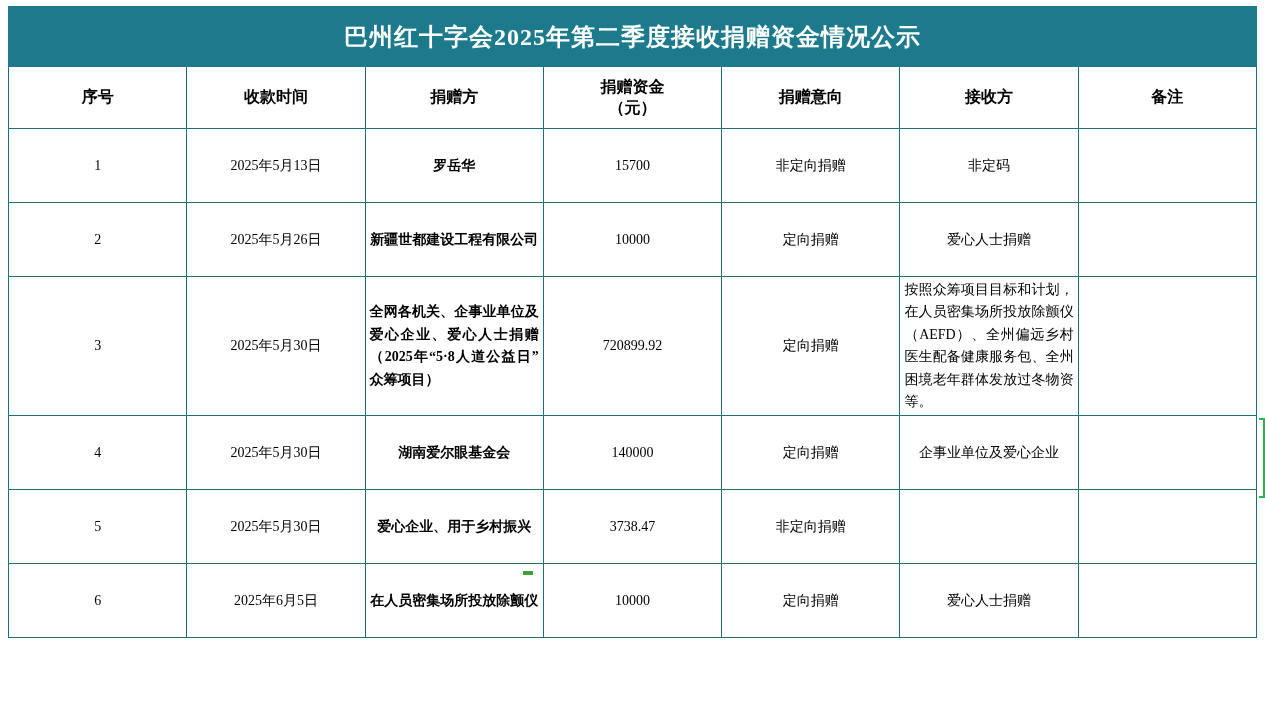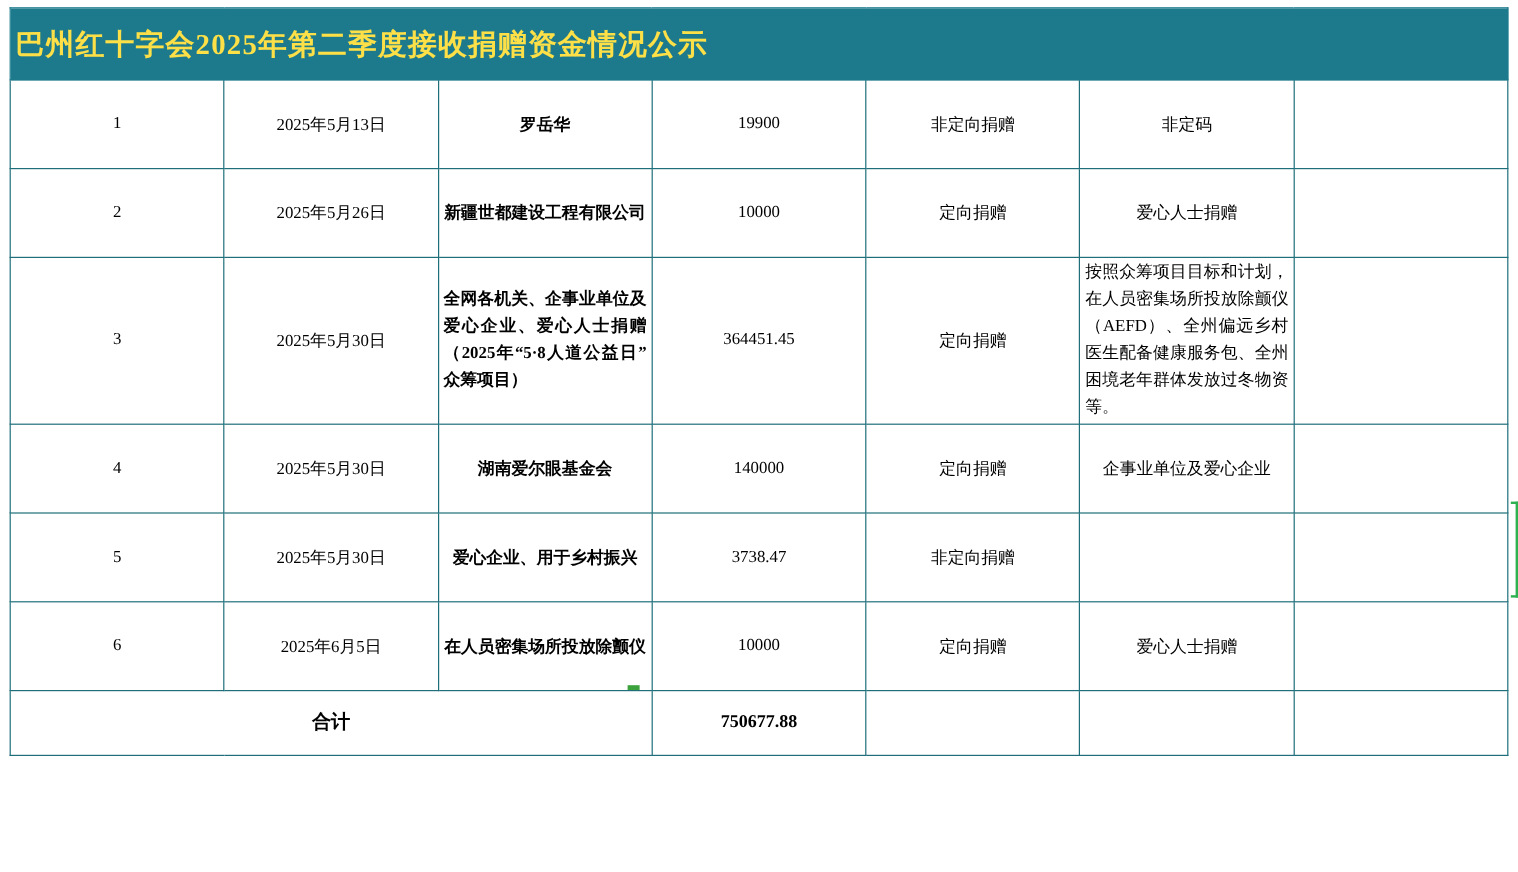--- a/index.html
+++ b/index.html
@@ -26,24 +26,24 @@
     table-layout: fixed;
   }
   table.doc td, table.doc th {
     border: 1px solid #1f6f7a;
     padding: 2px 4px;
     vertical-align: middle;
     box-sizing: border-box;
   }
   .title-cell {
     background: #1d7a8c;
-    color: #fde047;
+    color: #ffffff;
     font-size: 24px;
     font-weight: bold;
-    text-align: left;
+    text-align: center;
     height: 60px;
     letter-spacing: 1px;
     border: 1px solid #1d7a8c !important;
     font-family: "Liberation Serif", "DejaVu Serif", serif;
   }
   thead td.hdr {
     text-align: center;
     font-size: 16px;
     font-weight: bold;
     height: 62px;
@@ -107,45 +107,57 @@
 </style>
 </head>
 <body>
 
 <div class="sheet">
   <table class="doc">
     <thead>
       <tr>
         <td class="title-cell" colspan="7">巴州红十字会2025年第二季度接收捐赠资金情况公示</td>
       </tr>
+      <tr>
+        <td class="hdr c-idx">序号</td>
+        <td class="hdr c-date">收款时间</td>
+        <td class="hdr c-donor">捐赠方</td>
+        <td class="hdr c-amount">
+          <div>捐赠资金</div>
+          <div>（元）</div>
+        </td>
+        <td class="hdr c-intent">捐赠意向</td>
+        <td class="hdr c-receiver">接收方</td>
+        <td class="hdr c-note">备注</td>
+      </tr>
     </thead>
     <tbody>
       <tr class="row-h1">
         <td class="c-idx">1</td>
         <td class="c-date">2025年5月13日</td>
         <td class="c-donor">罗岳华</td>
-        <td class="c-amount">19900</td>
+        <td class="c-amount">15700</td>
         <td class="c-intent">非定向捐赠</td>
         <td class="c-receiver">非定码</td>
         <td class="c-note"></td>
       </tr>
       <tr class="row-h2">
         <td class="c-idx">2</td>
         <td class="c-date">2025年5月26日</td>
         <td class="c-donor">新疆世都建设工程有限公司</td>
         <td class="c-amount">10000</td>
         <td class="c-intent">定向捐赠</td>
         <td class="c-receiver">爱心人士捐赠</td>
         <td class="c-note"></td>
       </tr>
       <tr class="row-h3">
         <td class="c-idx">3</td>
         <td class="c-date">2025年5月30日</td>
         <td class="c-donor wrap-just">全网各机关、企事业单位及爱心企业、爱心人士捐赠（2025年“5·8人道公益日”众筹项目）</td>
-        <td class="c-amount">364451.45</td>
+        <td class="c-amount">720899.92</td>
         <td class="c-intent">定向捐赠</td>
         <td class="c-receiver wrap-just">按照众筹项目目标和计划，在人员密集场所投放除颤仪（AEFD）、全州偏远乡村医生配备健康服务包、全州困境老年群体发放过冬物资等。</td>
         <td class="c-note"></td>
       </tr>
       <tr class="row-h4">
         <td class="c-idx">4</td>
         <td class="c-date">2025年5月30日</td>
         <td class="c-donor">湖南爱尔眼基金会</td>
         <td class="c-amount">140000</td>
         <td class="c-intent">定向捐赠</td>
@@ -163,24 +175,17 @@
       </tr>
       <tr class="row-h6">
         <td class="c-idx">6</td>
         <td class="c-date">2025年6月5日</td>
         <td class="c-donor">在人员密集场所投放除颤仪</td>
         <td class="c-amount">10000</td>
         <td class="c-intent">定向捐赠</td>
         <td class="c-receiver">爱心人士捐赠</td>
         <td class="c-note"></td>
       </tr>
-      <tr class="row-total">
-        <td class="total-label" colspan="3">合计</td>
-        <td class="total-amount">750677.88</td>
-        <td></td>
-        <td></td>
-        <td></td>
-      </tr>
     </tbody>
   </table>
   <div class="green-marker"></div>
   <div class="green-tick"></div>
 </div>
 
 </body></html>

